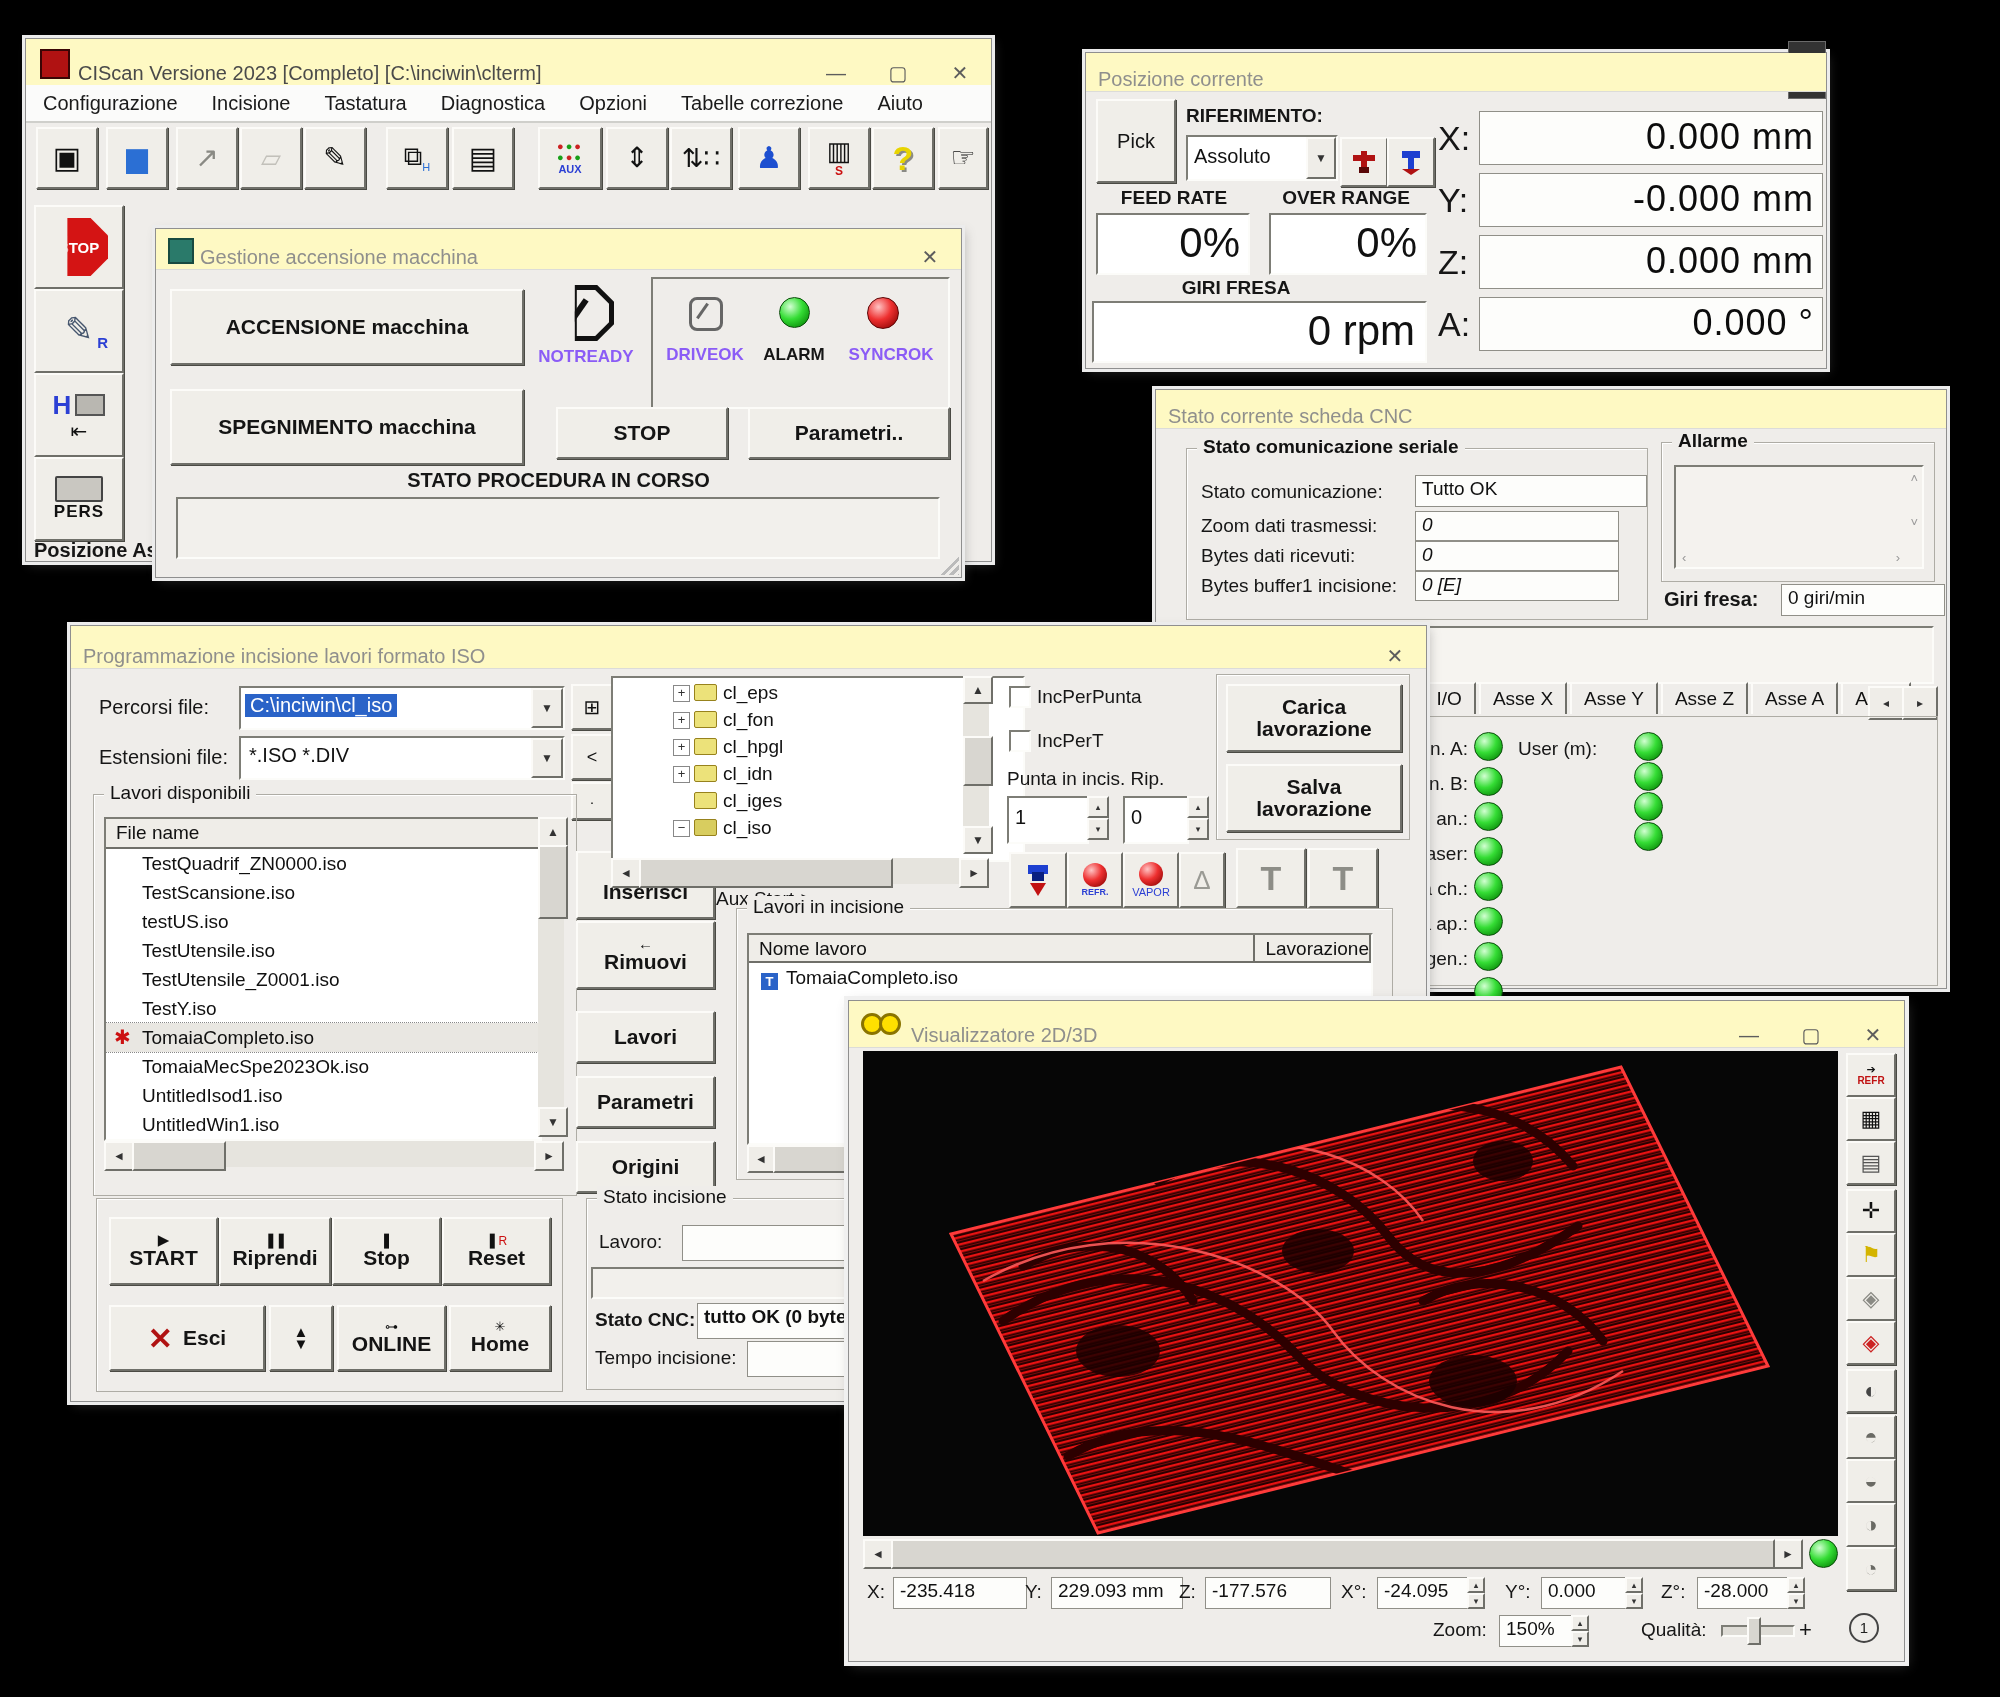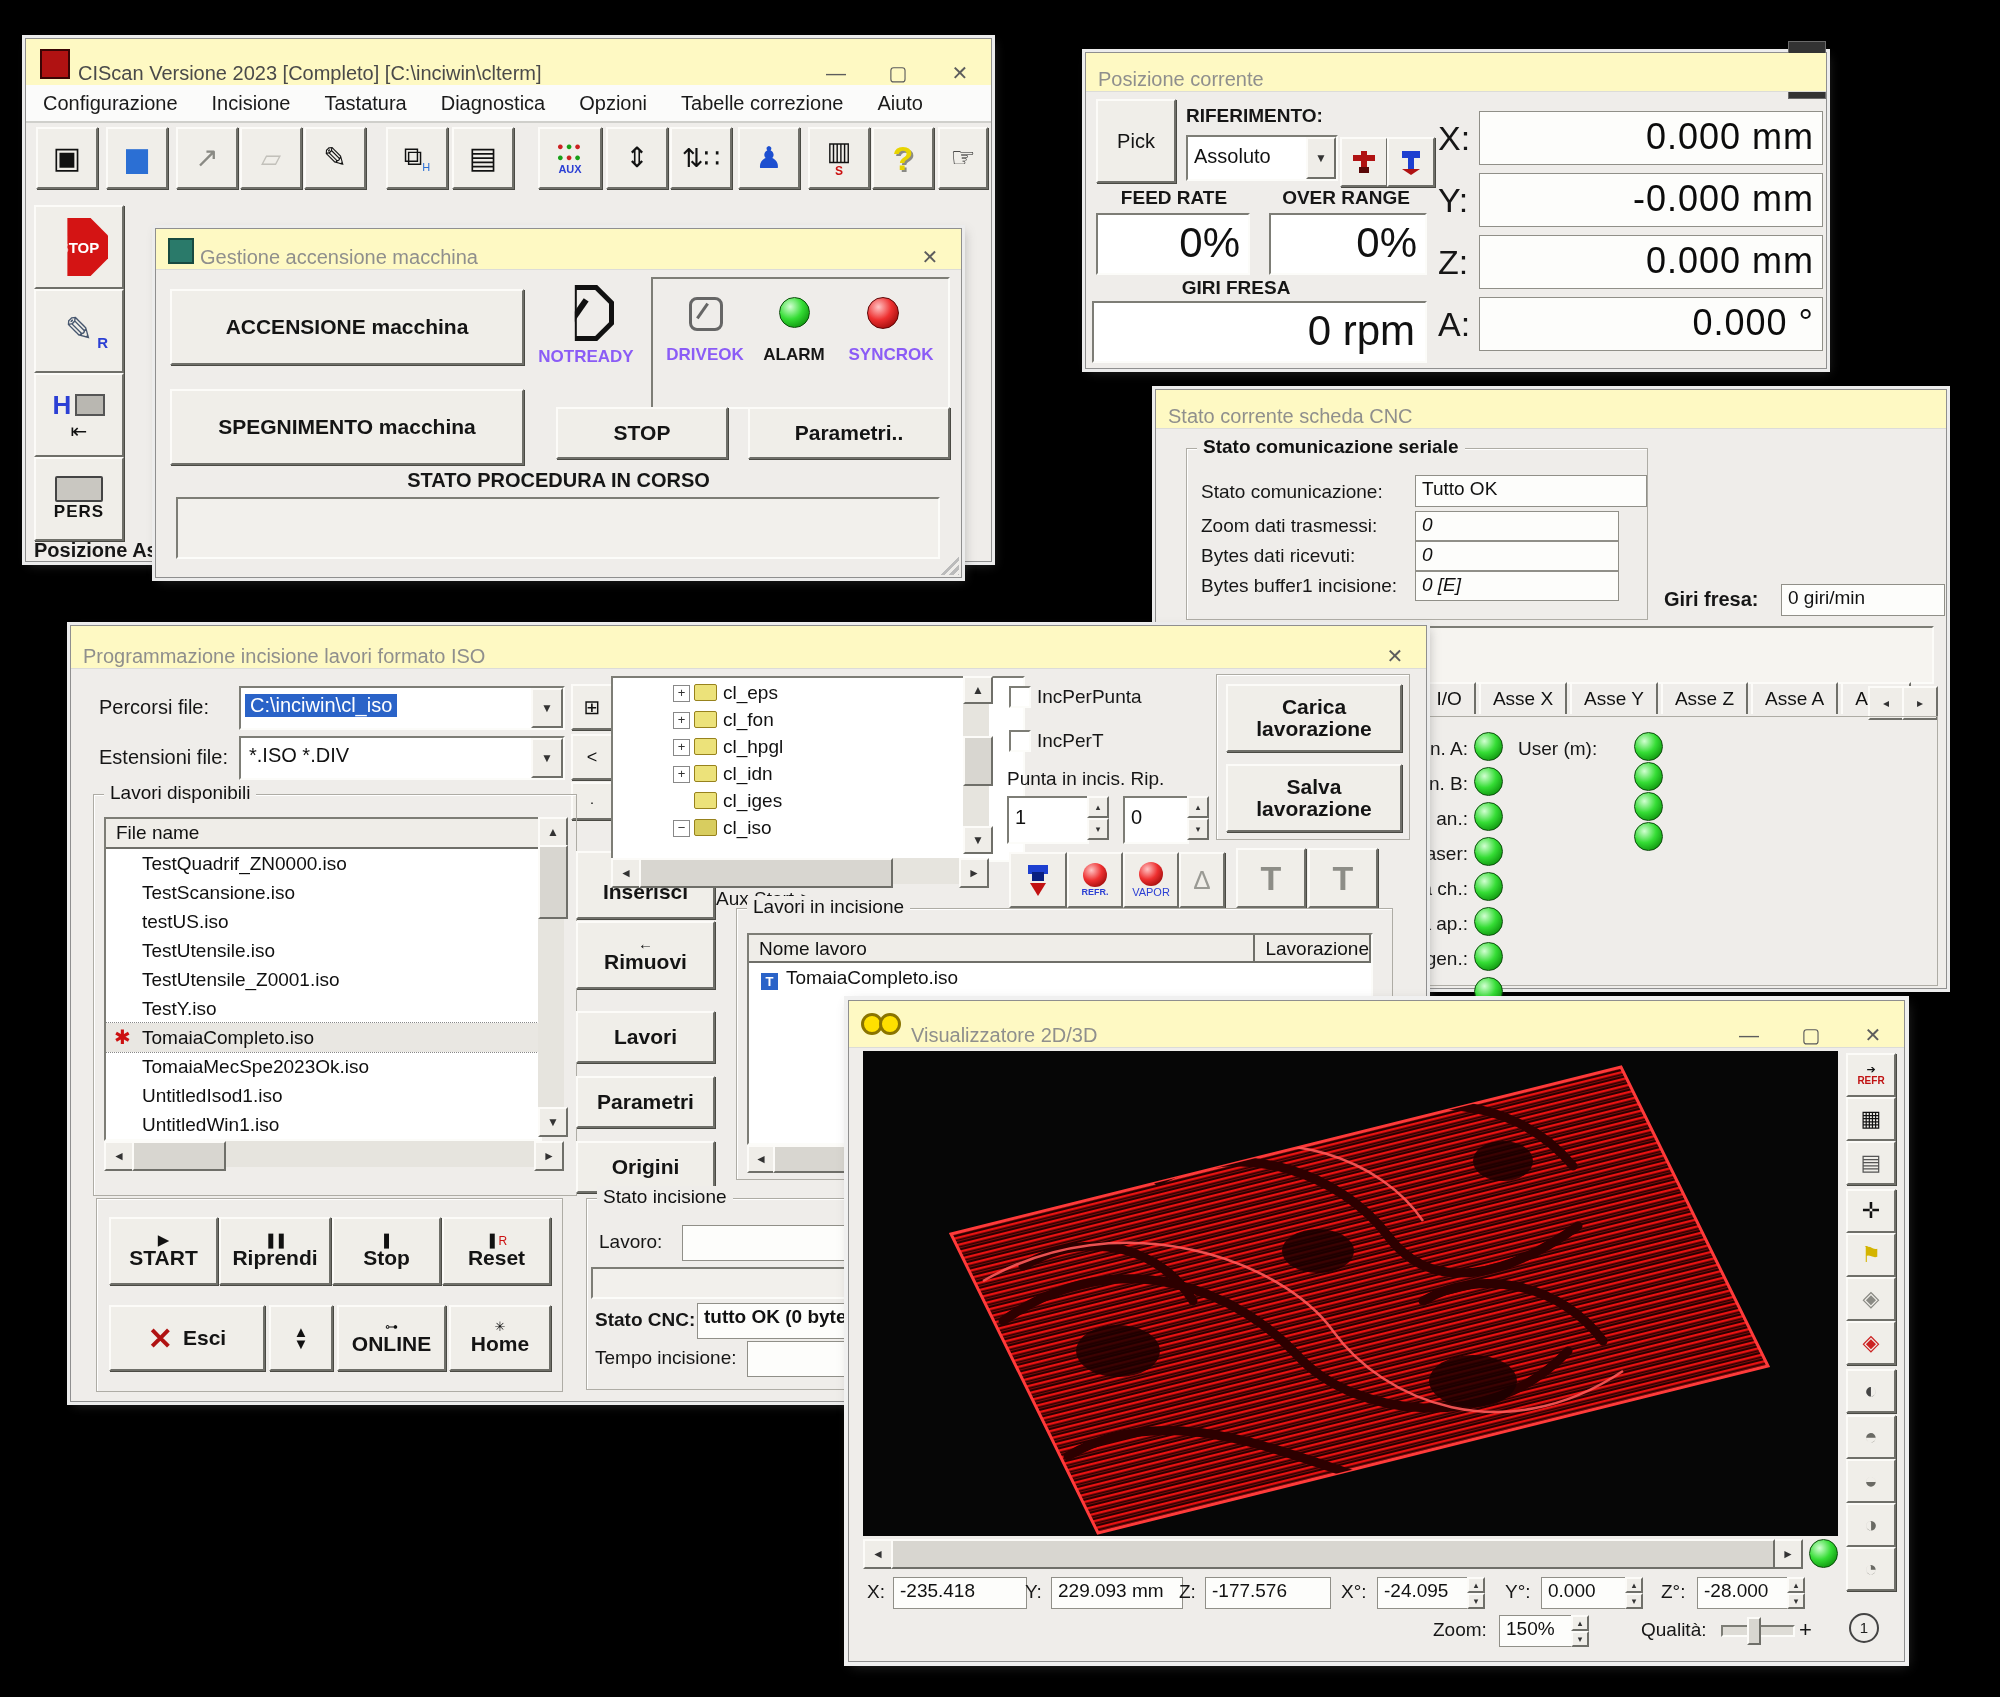--- a/index.html
+++ b/index.html
@@ -256,20 +256,29 @@
     <span class="leg b">Stato comunicazione seriale</span>
     <span class="lbl" style="left:14px;top:32px">Stato comunicazione:</span>
     <span class="field" style="left:228px;top:26px;width:218px;height:26px">Tutto OK</span>
     <span class="lbl" style="left:14px;top:66px">Zoom dati trasmessi:</span>
     <span class="field" style="left:228px;top:62px;width:190px;height:24px;font-style:italic">0</span>
     <span class="lbl" style="left:14px;top:96px">Bytes dati ricevuti:</span>
     <span class="field" style="left:228px;top:92px;width:190px;height:24px;font-style:italic">0</span>
     <span class="lbl" style="left:14px;top:126px">Bytes buffer1 incisione:</span>
     <span class="field" style="left:228px;top:122px;width:190px;height:24px;font-style:italic">0 [E]</span>
   </div>
+  <div class="gb" style="left:505px;top:52px;width:272px;height:138px">
+    <span class="leg b">Allarme</span>
+    <div class="sunken" style="left:12px;top:22px;width:246px;height:100px;background:#f4f2ee">
+      <span class="abs" style="right:4px;top:4px;font-size:13px;color:#999">˄</span>
+      <span class="abs" style="right:4px;top:48px;font-size:13px;color:#999">˅</span>
+      <span class="abs" style="left:6px;bottom:2px;font-size:13px;color:#999">‹</span>
+      <span class="abs" style="right:22px;bottom:2px;font-size:13px;color:#999">›</span>
+    </div>
+  </div>
   <div class="lbl b" style="left:508px;top:198px;font-size:20px">Giri fresa:</div>
   <div class="field" style="left:625px;top:194px;width:150px;height:26px">0 giri/min</div>
   <div class="sunken" style="left:8px;top:236px;width:766px;height:54px;background:#f6f4f0"></div>
   <div class="abs" style="left:225px;top:292px;white-space:nowrap">
     <span class="tab">Tutti I/O</span><span class="tab">Asse X</span><span class="tab">Asse Y</span><span class="tab">Asse Z</span><span class="tab">Asse A</span><span class="tab">Asse</span>
   </div>
   <span class="sbb" style="left:712px;top:296px;width:32px;height:30px">◂</span>
   <span class="sbb" style="left:746px;top:296px;width:32px;height:30px">▸</span>
   <div class="gb" style="left:235px;top:326px;width:545px;height:268px;box-shadow:none"></div>
 

